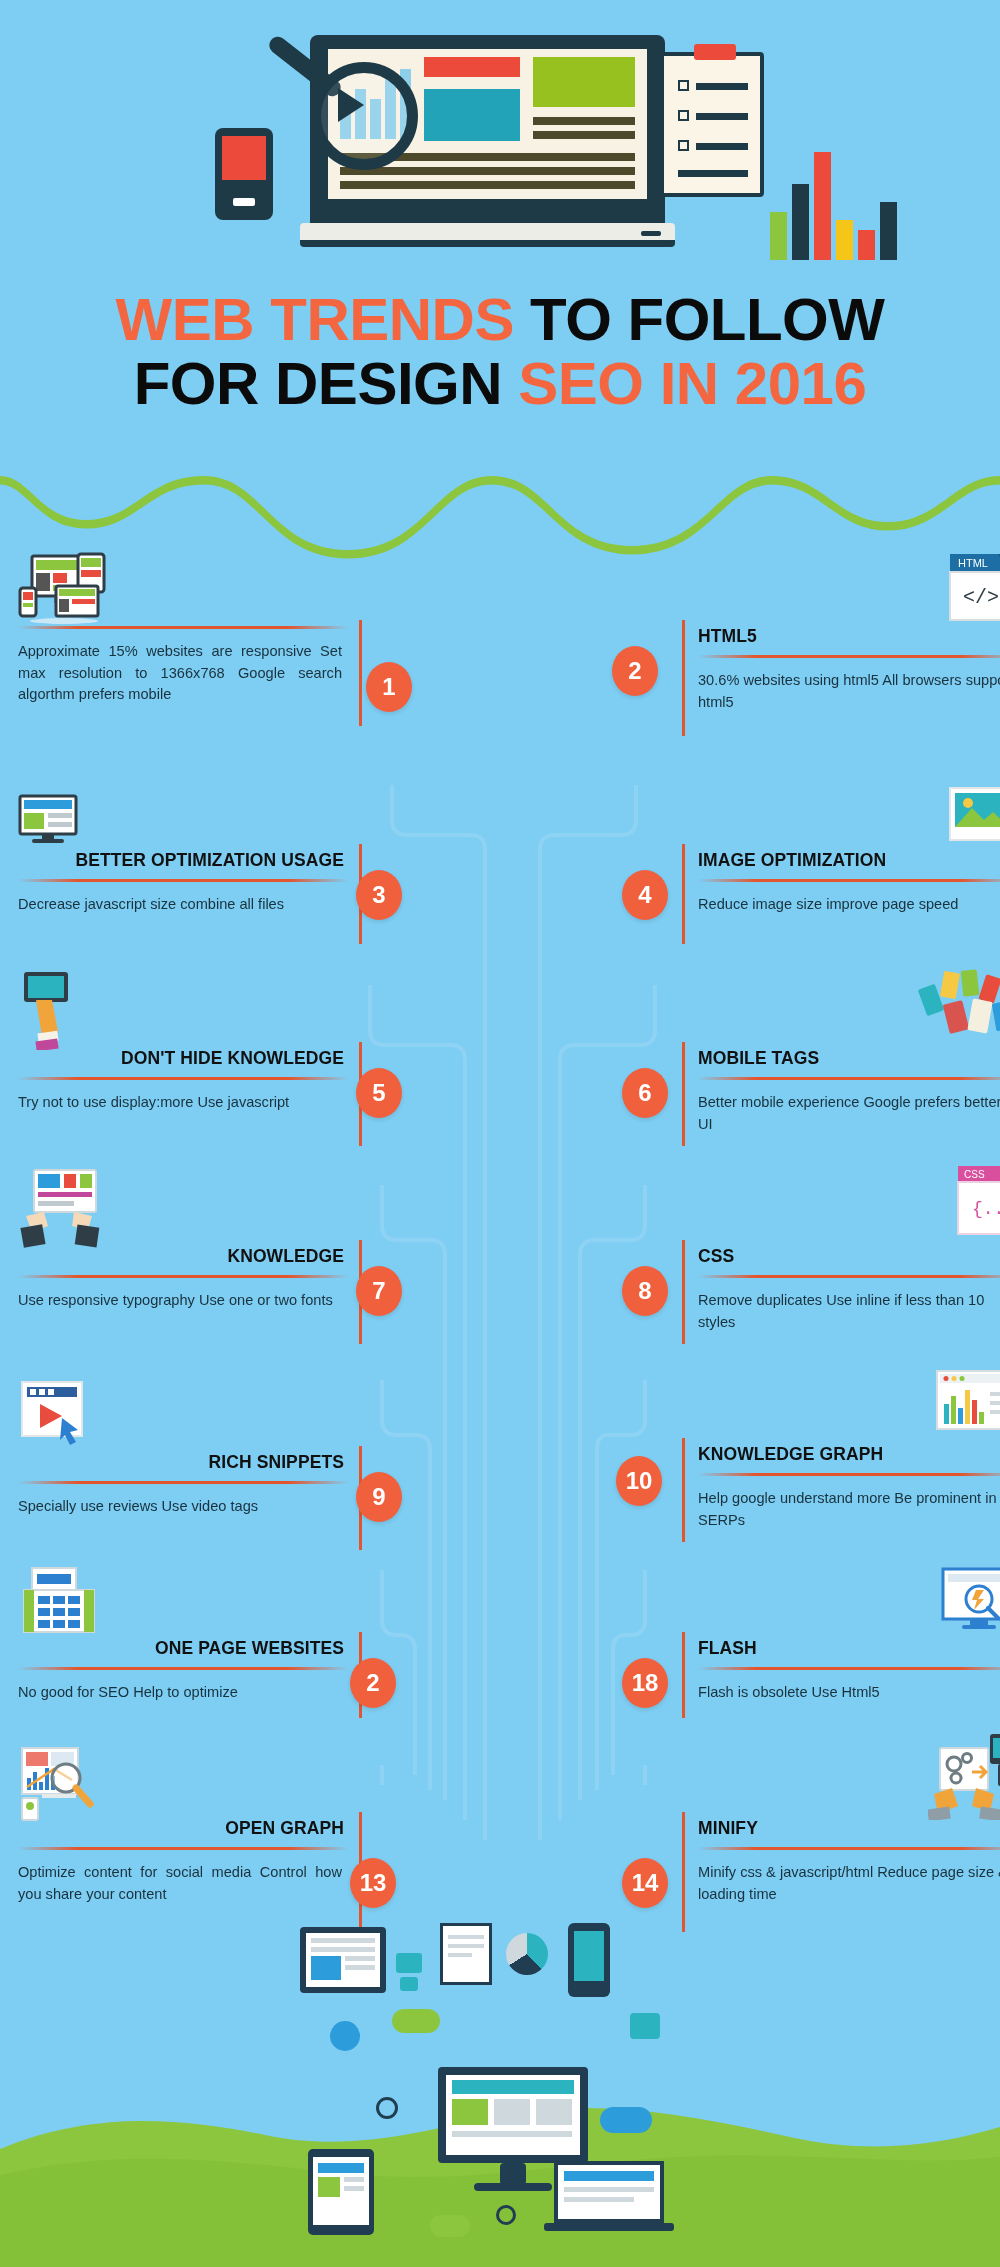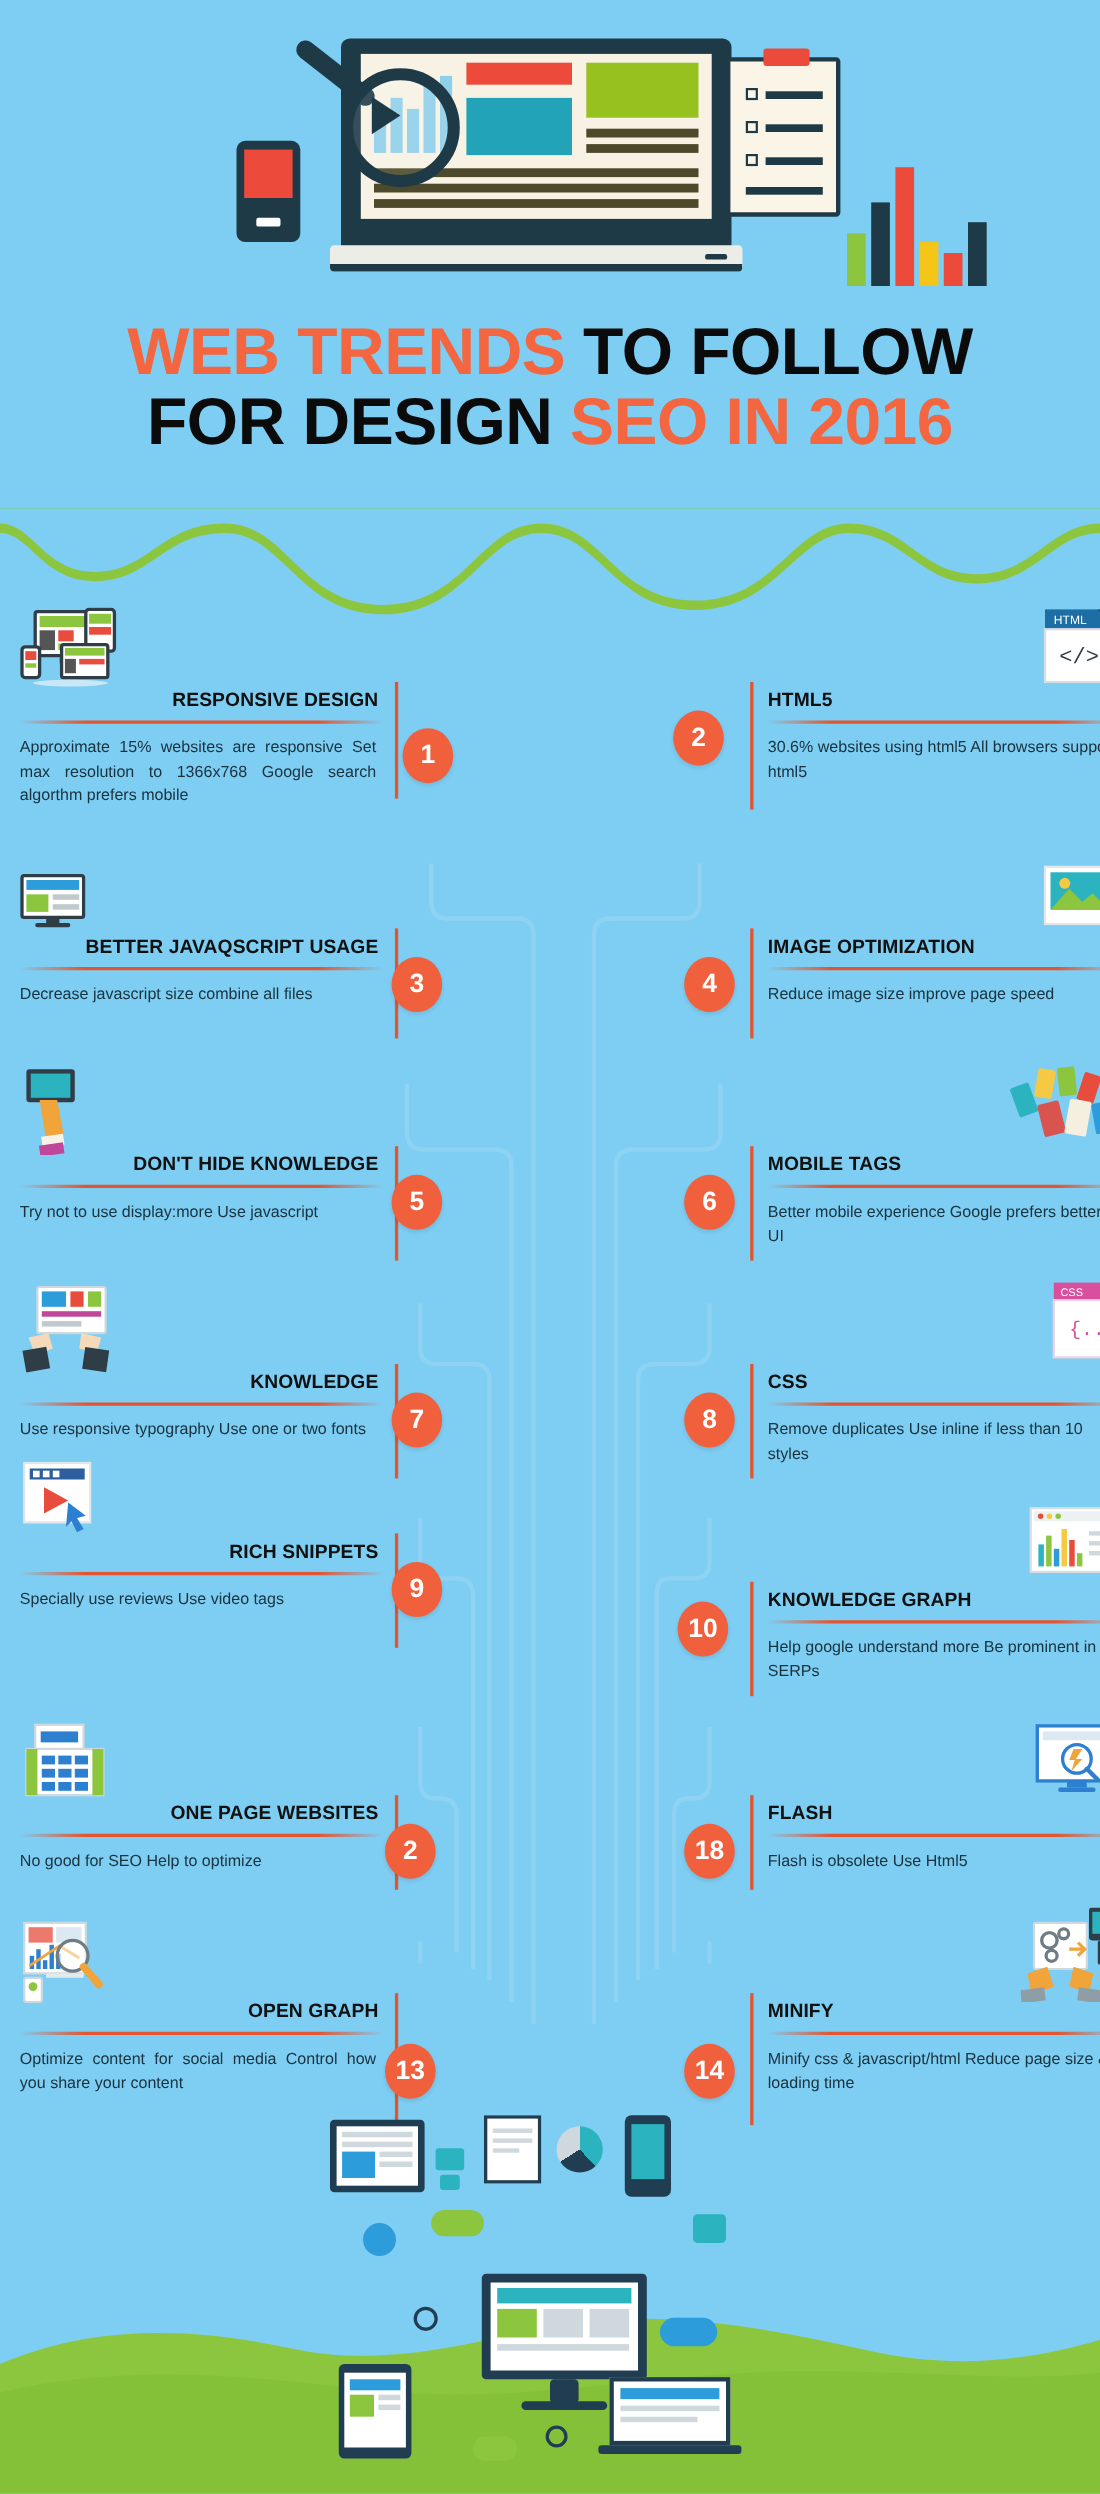--- a/index.html
+++ b/index.html
@@ -251,21 +251,20 @@
           <rect x="41" y="37" width="36" height="7" fill="#8CC63F"></rect>
           <rect x="41" y="47" width="10" height="13" fill="#555"></rect>
           <rect x="54" y="47" width="23" height="5" fill="#E74C3C"></rect>
           <rect x="2" y="36" width="16" height="28" rx="3" fill="#fff" stroke="#2F3E46" stroke-width="3"></rect>
           <rect x="5" y="40" width="10" height="8" fill="#E74C3C"></rect>
           <rect x="5" y="51" width="10" height="4" fill="#8CC63F"></rect>
           <ellipse cx="46" cy="69" rx="34" ry="3" fill="#C9E8F7"></ellipse>
         </svg>
       </div>
       <div class="stem" style="height:106px;"></div>
-      <div class="head">RESPONSIVE DESIGN</div>
       <div class="rule"></div>
       <div class="desc">Approximate 15% websites are responsive Set max resolution to 1366x768 Google search algorthm prefers mobile</div>
       <div class="badge" style="left:348px; top:36px;">1</div>
     </div>
 
     <div class="item right" style="top:66px;">
       <div class="ico">
         <svg viewBox="0 0 92 74" width="92" height="74">
           <rect x="24" y="2" width="62" height="18" fill="#1C6EA4"></rect>
           <text x="32" y="15" font-size="11" fill="#fff" font-family="Liberation Sans, sans-serif">HTML</text>
@@ -287,21 +286,21 @@
           <rect x="2" y="2" width="56" height="38" rx="2" fill="#fff" stroke="#2F3E46" stroke-width="3"></rect>
           <rect x="6" y="6" width="48" height="9" fill="#2D9CDB"></rect>
           <rect x="6" y="19" width="20" height="16" fill="#8CC63F"></rect>
           <rect x="30" y="19" width="24" height="5" fill="#BFC9CE"></rect>
           <rect x="30" y="28" width="24" height="5" fill="#BFC9CE"></rect>
           <rect x="24" y="40" width="12" height="6" fill="#2F3E46"></rect>
           <rect x="14" y="45" width="32" height="4" rx="2" fill="#2F3E46"></rect>
         </svg>
       </div>
       <div class="stem" style="height:100px;"></div>
-      <div class="head">BETTER JAVAQSCRIPT USAGE</div>
+      <div class="head">BETTER OPTIMIZATION USAGE</div>
       <div class="rule"></div>
       <div class="desc">Decrease javascript size combine all files</div>
       <div class="badge" style="left:338px; top:20px;">3</div>
     </div>
 
     <div class="item right" style="top:290px;">
       <div class="ico" style="width:72px;height:62px;top:-66px;">
         <svg viewBox="0 0 72 62" width="72" height="62">
           <rect x="4" y="4" width="64" height="52" fill="#fff" stroke="#E2E6E8" stroke-width="2"></rect>
           <rect x="9" y="9" width="54" height="34" fill="#2BB3C0"></rect>
@@ -384,21 +383,21 @@
           <text x="16" y="50" font-size="18" fill="#D94F9E" font-family="Liberation Mono, monospace">{..}</text>
         </svg>
       </div>
       <div class="stem" style="height:104px;"></div>
       <div class="head">CSS</div>
       <div class="rule"></div>
       <div class="desc">Remove duplicates Use inline if less than 10 styles</div>
       <div class="badge" style="left:-66px; top:20px;">8</div>
     </div>
 
-    <div class="item left" style="top:840px;">
+    <div class="item left" style="top:892px;">
       <div class="ico" style="width:72px;height:70px;top:-74px;">
         <svg viewBox="0 0 72 70" width="72" height="70">
           <rect x="4" y="4" width="60" height="54" fill="#fff" stroke="#E2E6E8" stroke-width="2"></rect>
           <rect x="9" y="9" width="50" height="10" fill="#2D5F9E"></rect>
           <rect x="12" y="11" width="6" height="6" fill="#fff"></rect>
           <rect x="21" y="11" width="6" height="6" fill="#fff"></rect>
           <rect x="30" y="11" width="6" height="6" fill="#fff"></rect>
           <path d="M22,26 L44,38 L22,50 Z" fill="#E74C3C"></path>
           <path d="M44,40 L60,52 L52,54 L58,64 L52,67 L47,57 L42,62 Z" fill="#2D7FD0"></path>
         </svg>

